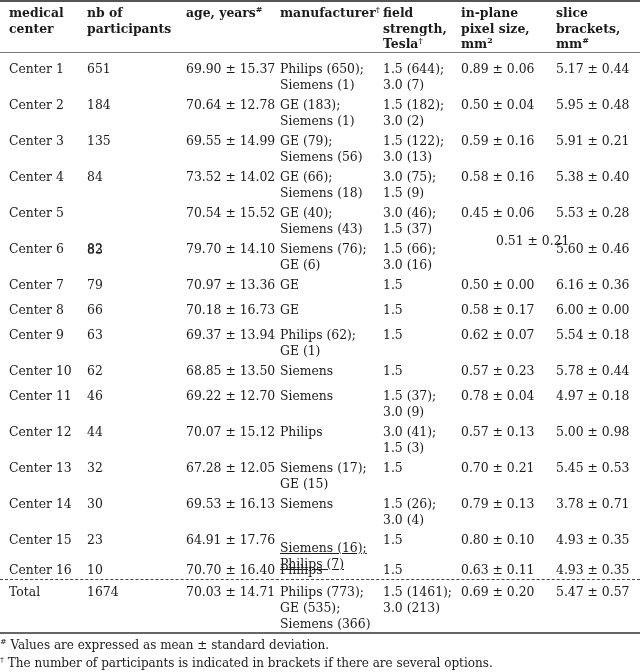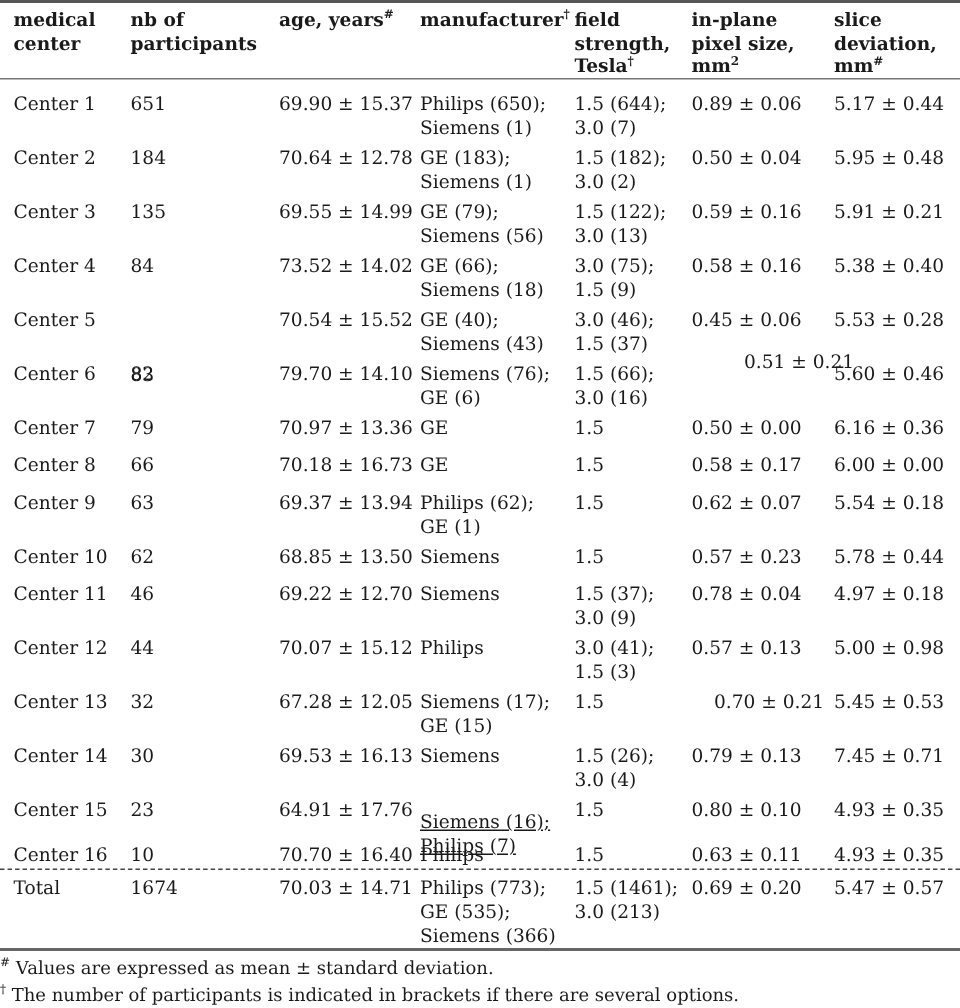--- a/index.html
+++ b/index.html
@@ -55,21 +55,21 @@
     <div>strength,</div>
     <div><span>Tesla</span><sup>†</sup></div>
   </div>
   <div class="cell hdr c5" style="top:5px">
     <div>in-plane</div>
     <div>pixel size,</div>
     <div><span>mm</span><sup>2</sup></div>
   </div>
   <div class="cell hdr c6" style="top:5px">
     <div>slice</div>
-    <div>deviation,</div>
+    <div>brackets,</div>
     <div><span>mm</span><sup>#</sup></div>
   </div>
 
   <div class="rule-head"></div>
 
   <div id="rows">
       <div class="cell c0" style="top: 61px;">Center 1</div>
       <div class="cell c1" style="top: 61px;">651</div>
       <div class="cell c2" style="top: 61px;">69.90 ± 15.37</div>
       <div class="cell c3" style="top: 61px;">
@@ -219,34 +219,34 @@
       <div class="cell c0" style="top: 460px;">Center 13</div>
       <div class="cell c1" style="top: 460px;">32</div>
       <div class="cell c2" style="top: 460px; text-align: right;">67.28 ± 12.05</div>
       <div class="cell c3" style="top: 460px;">
         <div>Siemens (17);</div>
         <div>GE (15)</div>
       </div>
       <div class="cell c4" style="top: 460px;">
         <div>1.5</div>
       </div>
-      <div class="cell c5" style="top: 460px; margin-left: 15px;">0.70 ± 0.21</div>
+      <div class="cell c5" style="top: 460px;">0.70 ± 0.21</div>
       <div class="cell c6" style="top: 460px;">5.45 ± 0.53</div>
       <div class="cell c0" style="top: 496px;">Center 14</div>
       <div class="cell c1" style="top: 496px;">30</div>
       <div class="cell c2" style="top: 496px;">69.53 ± 16.13</div>
       <div class="cell c3" style="top: 496px;">
         <div>Siemens</div>
       </div>
       <div class="cell c4" style="top: 496px;">
         <div>1.5 (26);</div>
         <div>3.0 (4)</div>
       </div>
       <div class="cell c5" style="top: 496px;">0.79 ± 0.13</div>
-      <div class="cell c6" style="top: 496px;">7.45 ± 0.71</div>
+      <div class="cell c6" style="top: 496px;">3.78 ± 0.71</div>
       <div class="cell c0" style="top: 532px;">Center 15</div>
       <div class="cell c1" style="top: 532px;">23</div>
       <div class="cell c2" style="top: 532px;">64.91 ± 17.76</div>
       <div class="cell c3" style="top: 540px; text-decoration: underline;">
         <div>Siemens (16);</div>
         <div>Philips (7)</div>
       </div>
       <div class="cell c4" style="top: 532px;">
         <div>1.5</div>
       </div>

